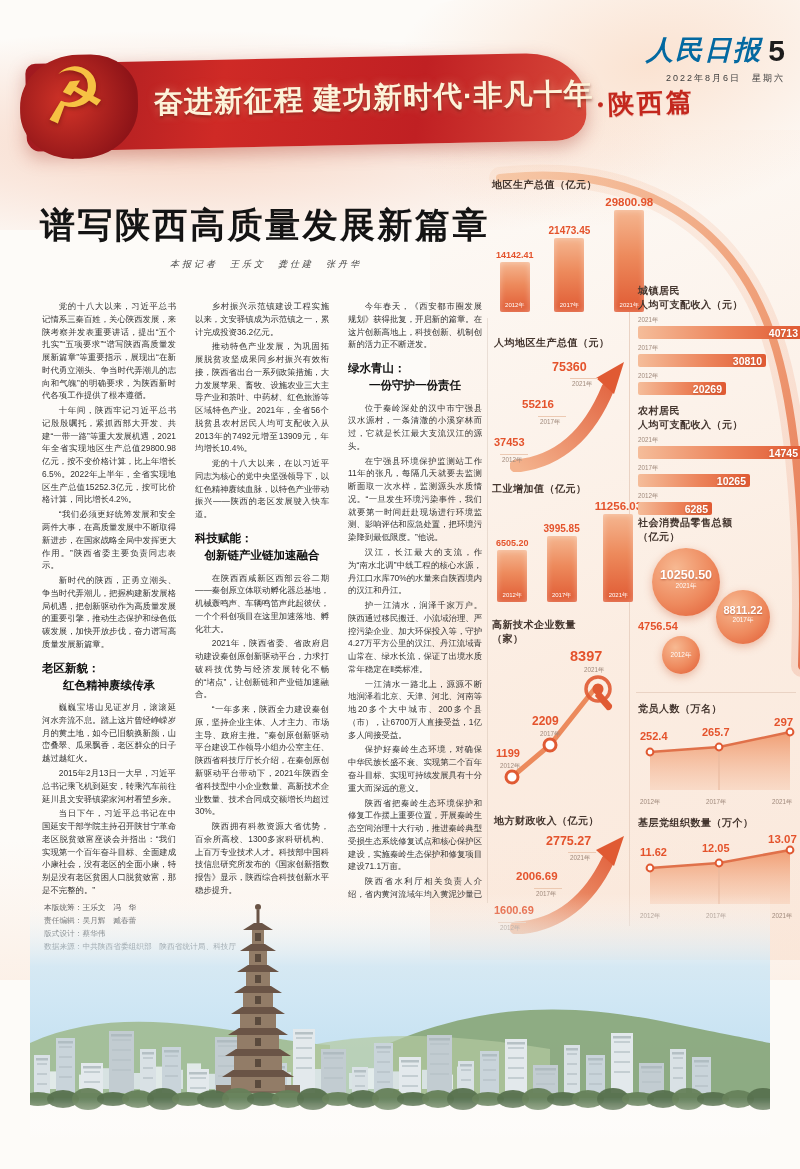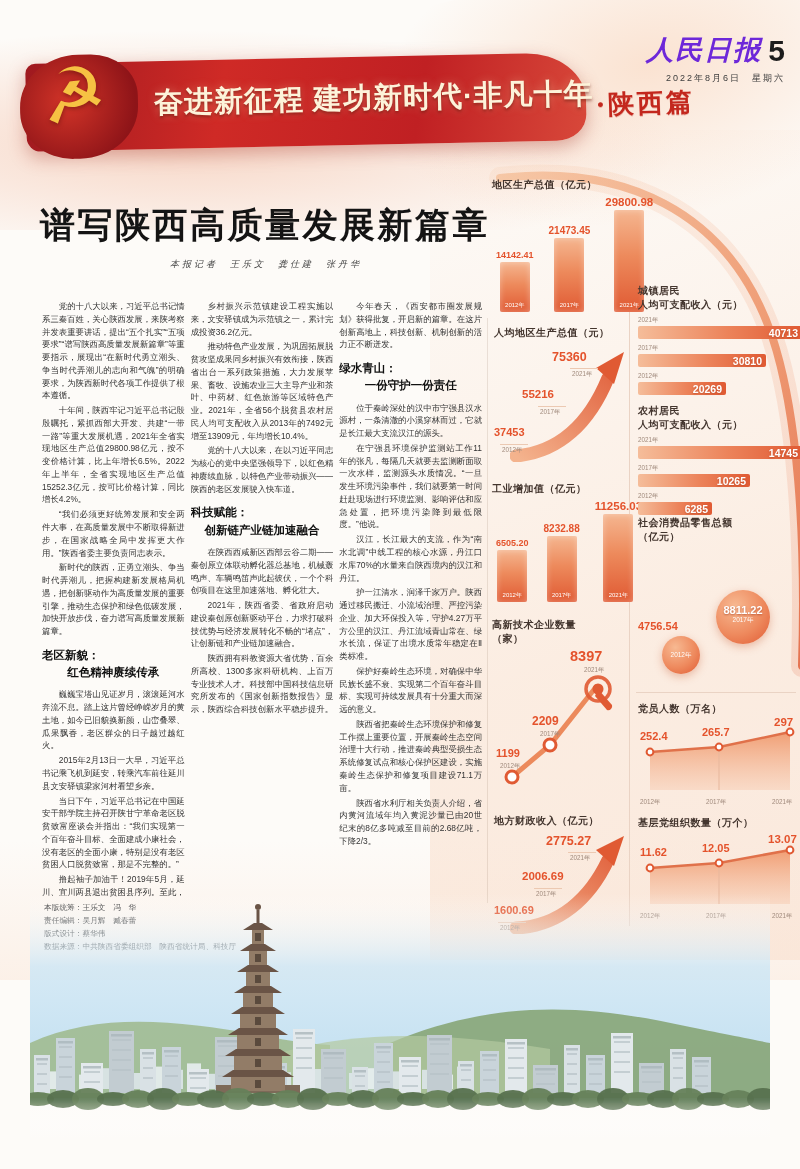--- a/index.html
+++ b/index.html
@@ -12,21 +12,21 @@
   .wash.w2{left:380px;top:-30px;width:460px;height:260px;
     background:radial-gradient(ellipse at 60% 40%,rgba(245,170,120,.30),rgba(245,170,120,0) 70%);transform:rotate(-12deg);}
   .wash.w3{left:430px;top:130px;width:400px;height:830px;
     background:linear-gradient(160deg,rgba(255,252,249,0),rgba(250,225,207,.55) 60%,rgba(247,214,192,.5));}
   .wash.w4{left:0;top:840px;width:800px;height:140px;
     background:linear-gradient(180deg,rgba(252,236,224,0),rgba(250,228,212,.45));}
 
   
   .masthead{position:absolute;left:600px;top:34px;width:185px;text-align:right;}
   .paper-name{display:inline-block;font-family:"DejaVu Serif",serif;font-style:italic;font-weight:bold;
-    color:#6d28d9;font-size:27px;letter-spacing:2px;line-height:1;}
+    color:#0369a1;font-size:27px;letter-spacing:2px;line-height:1;}
   .page-num{display:inline-block;font-size:30px;font-weight:bold;color:#1c1c1c;margin-left:6px;vertical-align:-2px;}
   .date-line{font-size:9px;color:#3c3c3c;letter-spacing:2px;margin-top:4px;}
 
   
   .banner{position:absolute;left:26px;top:58px;width:560px;height:88px;
     background:linear-gradient(100deg,#9f191f,#cf2a26 35%,#c02023 70%,#d8483a);
     border-radius:10px 60px 30px 14px / 10px 48px 26px 14px;
     box-shadow:0 6px 18px rgba(160,40,30,.35);transform:rotate(-1.2deg);}
   .banner:before{content:"";position:absolute;left:-6px;top:-8px;width:118px;height:104px;
     background:radial-gradient(circle at 40% 45%,#d23428,#8e1418 75%);border-radius:50% 40% 50% 45%;}
@@ -37,21 +37,21 @@
   .region-label{position:absolute;left:596px;top:86px;font-size:26px;font-weight:900;color:#c3271d;
     font-family:"DejaVu Serif",serif;letter-spacing:3px;transform:rotate(-2deg);text-shadow:0 1px 0 rgba(195,39,29,.25);}
 
   
   .headline{position:absolute;left:40px;top:202px;width:452px;font-size:35px;font-weight:900;color:#141414;
     letter-spacing:2.5px;font-family:"Liberation Sans",sans-serif;white-space:nowrap;}
   .byline{position:absolute;left:40px;top:258px;width:452px;text-align:center;font-size:9px;color:#444;
     letter-spacing:3px;font-family:"DejaVu Serif",serif;font-style:italic;}
 
   
-  .article{position:absolute;left:42px;top:300px;width:440px;height:598px;display:flex;gap:6px;}
+  .article{position:absolute;left:42px;top:300px;width:440px;height:598px;display:flex;gap:19px;}
   .acol{flex:1;font-size:8.4px;line-height:1.52;text-align:justify;color:#333;overflow:hidden;}
   .acol p{margin:0 0 2px;text-indent:2em;}
   .col-h{margin:9px 0 7px;font-size:11.5px;font-weight:bold;color:#101010;line-height:1.5;text-indent:0;}
   .col-h .l1{display:block;}
   .col-h .l2{display:block;text-align:center;}
   .article-sep{position:absolute;left:487px;top:318px;width:1px;height:585px;background:rgba(150,120,100,.18);}
 
   
   .credits{position:absolute;left:44px;top:901px;width:250px;font-size:7.7px;line-height:1.7;color:#3d3d3d;}
 
@@ -139,32 +139,34 @@
     <div class="acol">
       <p>乡村振兴示范镇建设工程实施以来，文安驿镇成为示范镇之一，累计完成投资36.2亿元。</p>
       <p>推动特色产业发展，为巩固拓展脱贫攻坚成果同乡村振兴有效衔接，陕西省出台一系列政策措施，大力发展苹果、畜牧、设施农业三大主导产业和茶叶、中药材、红色旅游等区域特色产业。2021年，全省56个脱贫县农村居民人均可支配收入从2013年的7492元增至13909元，年均增长10.4%。</p>
       <p>党的十八大以来，在以习近平同志为核心的党中央坚强领导下，以红色精神赓续血脉，以特色产业带动振兴——陕西的老区发展驶入快车道。</p>
       <div class="col-h">
         <span class="l1">科技赋能：</span>
         <span class="l2">创新链产业链加速融合</span>
       </div>
       <p>在陕西西咸新区西部云谷二期——秦创原立体联动孵化器总基地，机械轰鸣声、车辆鸣笛声此起彼伏，一个个科创项目在这里加速落地、孵化壮大。</p>
       <p>2021年，陕西省委、省政府启动建设秦创原创新驱动平台，力求打破科技优势与经济发展转化不畅的“堵点”，让创新链和产业链加速融合。</p>
+      <p>“一年多来，陕西全力建设秦创原，坚持企业主体、人才主力、市场主导、政府主推。”秦创原创新驱动平台建设工作领导小组办公室主任、陕西省科技厅厅长介绍，在秦创原创新驱动平台带动下，2021年陕西全省科技型中小企业数量、高新技术企业数量、技术合同成交额增长均超过30%。</p>
       <p>陕西拥有科教资源大省优势，百余所高校、1300多家科研机构、上百万专业技术人才。科技部中国科技信息研究所发布的《国家创新指数报告》显示，陕西综合科技创新水平稳步提升。</p>
     </div>
     <div class="acol">
       <p>今年春天，《西安都市圈发展规划》获得批复，开启新的篇章。在这片创新高地上，科技创新、机制创新的活力正不断迸发。</p>
       <div class="col-h">
         <span class="l1">绿水青山：</span>
         <span class="l2">一份守护一份责任</span>
       </div>
       <p>位于秦岭深处的汉中市宁强县汉水源村，一条清澈的小溪穿林而过，它就是长江最大支流汉江的源头。</p>
       <p>在宁强县环境保护监测站工作11年的张凡，每隔几天就要去监测断面取一次水样，监测源头水质情况。“一旦发生环境污染事件，我们就要第一时间赶赴现场进行环境监测、影响评估和应急处置，把环境污染降到最低限度。”他说。</p>
       <p>汉江，长江最大的支流，作为“南水北调”中线工程的核心水源，丹江口水库70%的水量来自陕西境内的汉江和丹江。</p>
       <p>护一江清水，润泽千家万户。陕西通过移民搬迁、小流域治理、严控污染企业、加大环保投入等，守护4.27万平方公里的汉江、丹江流域青山常在、绿水长流，保证了出境水质常年稳定在Ⅱ类标准。</p>
+      <p>一江清水一路北上，源源不断地润泽着北京、天津、河北、河南等地20多个大中城市、200多个县（市），让6700万人直接受益，1亿多人间接受益。</p>
       <p>保护好秦岭生态环境，对确保中华民族长盛不衰、实现第二个百年奋斗目标、实现可持续发展具有十分重大而深远的意义。</p>
       <p>陕西省把秦岭生态环境保护和修复工作摆上重要位置，开展秦岭生态空间治理十大行动，推进秦岭典型受损生态系统修复试点和核心保护区建设，实施秦岭生态保护和修复项目建设71.1万亩。</p>
       <p>陕西省水利厅相关负责人介绍，省内黄河流域年均入黄泥沙量已由20世纪末的8亿多吨减至目前的2.68亿吨，下降2/3。</p>
 
     </div>
   </div>
   <div class="article-sep"></div>
 
   <div class="credits">
     <div>本版统筹：王乐文　冯　华</div>
@@ -205,21 +207,21 @@
         </div>
         <div class="vcol">
           <span class="vval">29800.98</span>
           <div class="vbar" style="height:102px">
               <span class="vyear">2021年</span>
             </div>
         </div>
       </div>
     </div>
 
-    <div class="sect" style="left:14px;top:166px;width:138px;">
+    <div class="sect" style="left:14px;top:176px;width:138px;">
       <div class="c-title">人均地区生产总值（元）</div>
       <div class="steps">
         <svg style="position:absolute;right:0;bottom:0;" width="122" height="112" viewBox="0 0 122 112">
           <defs>
               <linearGradient id="ar1" x1="0" y1="1" x2="1" y2="0">
             <stop offset="0" stop-color="#f3ac83"></stop>
                 <stop offset="1" stop-color="#e05a33"></stop>
               </linearGradient>
             </defs>
           <path d="M6,106 C50,102 80,72 98,28" fill="none" stroke="url(#ar1)" stroke-width="13" stroke-linecap="round" opacity=".9"></path>
@@ -237,21 +239,21 @@
     <div class="sect" style="left:12px;top:322px;width:140px;">
       <div class="c-title">工业增加值（亿元）</div>
       <div class="vbars">
         <div class="vcol">
           <span class="vval">6505.20</span>
           <div class="vbar" style="height:52px">
               <span class="vyear">2012年</span>
             </div>
         </div>
         <div class="vcol">
-          <span class="vval">8232.88</span>
+          <span class="vval">3995.85</span>
           <div class="vbar" style="height:66px">
               <span class="vyear">2017年</span>
             </div>
         </div>
         <div class="vcol">
           <span class="vval">11256.03</span>
           <div class="vbar" style="height:88px">
               <span class="vyear">2021年</span>
             </div>
         </div>
@@ -287,21 +289,21 @@
               <linearGradient id="ar2" x1="0" y1="1" x2="1" y2="0">
             <stop offset="0" stop-color="#f3ac83"></stop>
                 <stop offset="1" stop-color="#e05a33"></stop>
               </linearGradient>
             </defs>
           <path d="M6,94 C50,92 80,64 98,26" fill="none" stroke="url(#ar2)" stroke-width="13" stroke-linecap="round" opacity=".9"></path>
           <polygon points="86,16 114,2 104,32" fill="#e05a33"></polygon>
         </svg>
         <span class="stepv" style="left:52px;top:2px;font-size:12.5px;">2775.27</span>
         <span class="stepy" style="left:74px;top:20px;">2021年</span>
-        <span class="stepv" style="left:28px;top:38px;font-size:11.5px;">2006.69</span>
+        <span class="stepv" style="left:22px;top:38px;font-size:11.5px;">2006.69</span>
         <span class="stepy" style="left:40px;top:56px;">2017年</span>
         <span class="stepv" style="left:0px;top:72px;font-size:11px;">1600.69</span>
         <span class="stepy" style="left:4px;top:90px;">2012年</span>
       </div>
     </div>
 
     <div class="sect" style="left:158px;top:124px;width:160px;">
       <div class="c-title">城镇居民</div>
       <div class="c-title" style="margin-bottom:5px;">人均可支配收入（元）</div>
       <div class="hrow">
@@ -343,20 +345,24 @@
         <div class="hyear">2012年</div>
         <div class="hbar" style="width:70px">
             <span>6285</span>
           </div>
       </div>
     </div>
 
     <div class="sect" style="left:158px;top:356px;width:162px;height:172px;">
       <div class="c-title">社会消费品零售总额</div>
       <div class="c-title">（亿元）</div>
+      <div class="bubble" style="left:14px;top:32px;width:68px;height:68px;padding-top:0;">
+        <div class="bval" style="font-size:12.5px;margin-top:20px;">10250.50</div>
+        <div class="byear">2021年</div>
+      </div>
       <div class="bubble" style="left:78px;top:74px;width:54px;height:54px;">
         <div class="bval" style="font-size:11px;margin-top:14px;">8811.22</div>
         <div class="byear">2017年</div>
       </div>
       <span class="bubble-val-out" style="left:0px;top:104px;text-align:right;">4756.54</span>
       <div class="bubble" style="left:24px;top:120px;width:38px;height:38px;">
         <div class="byear" style="margin-top:15px;">2012年</div>
       </div>
     </div>
 

